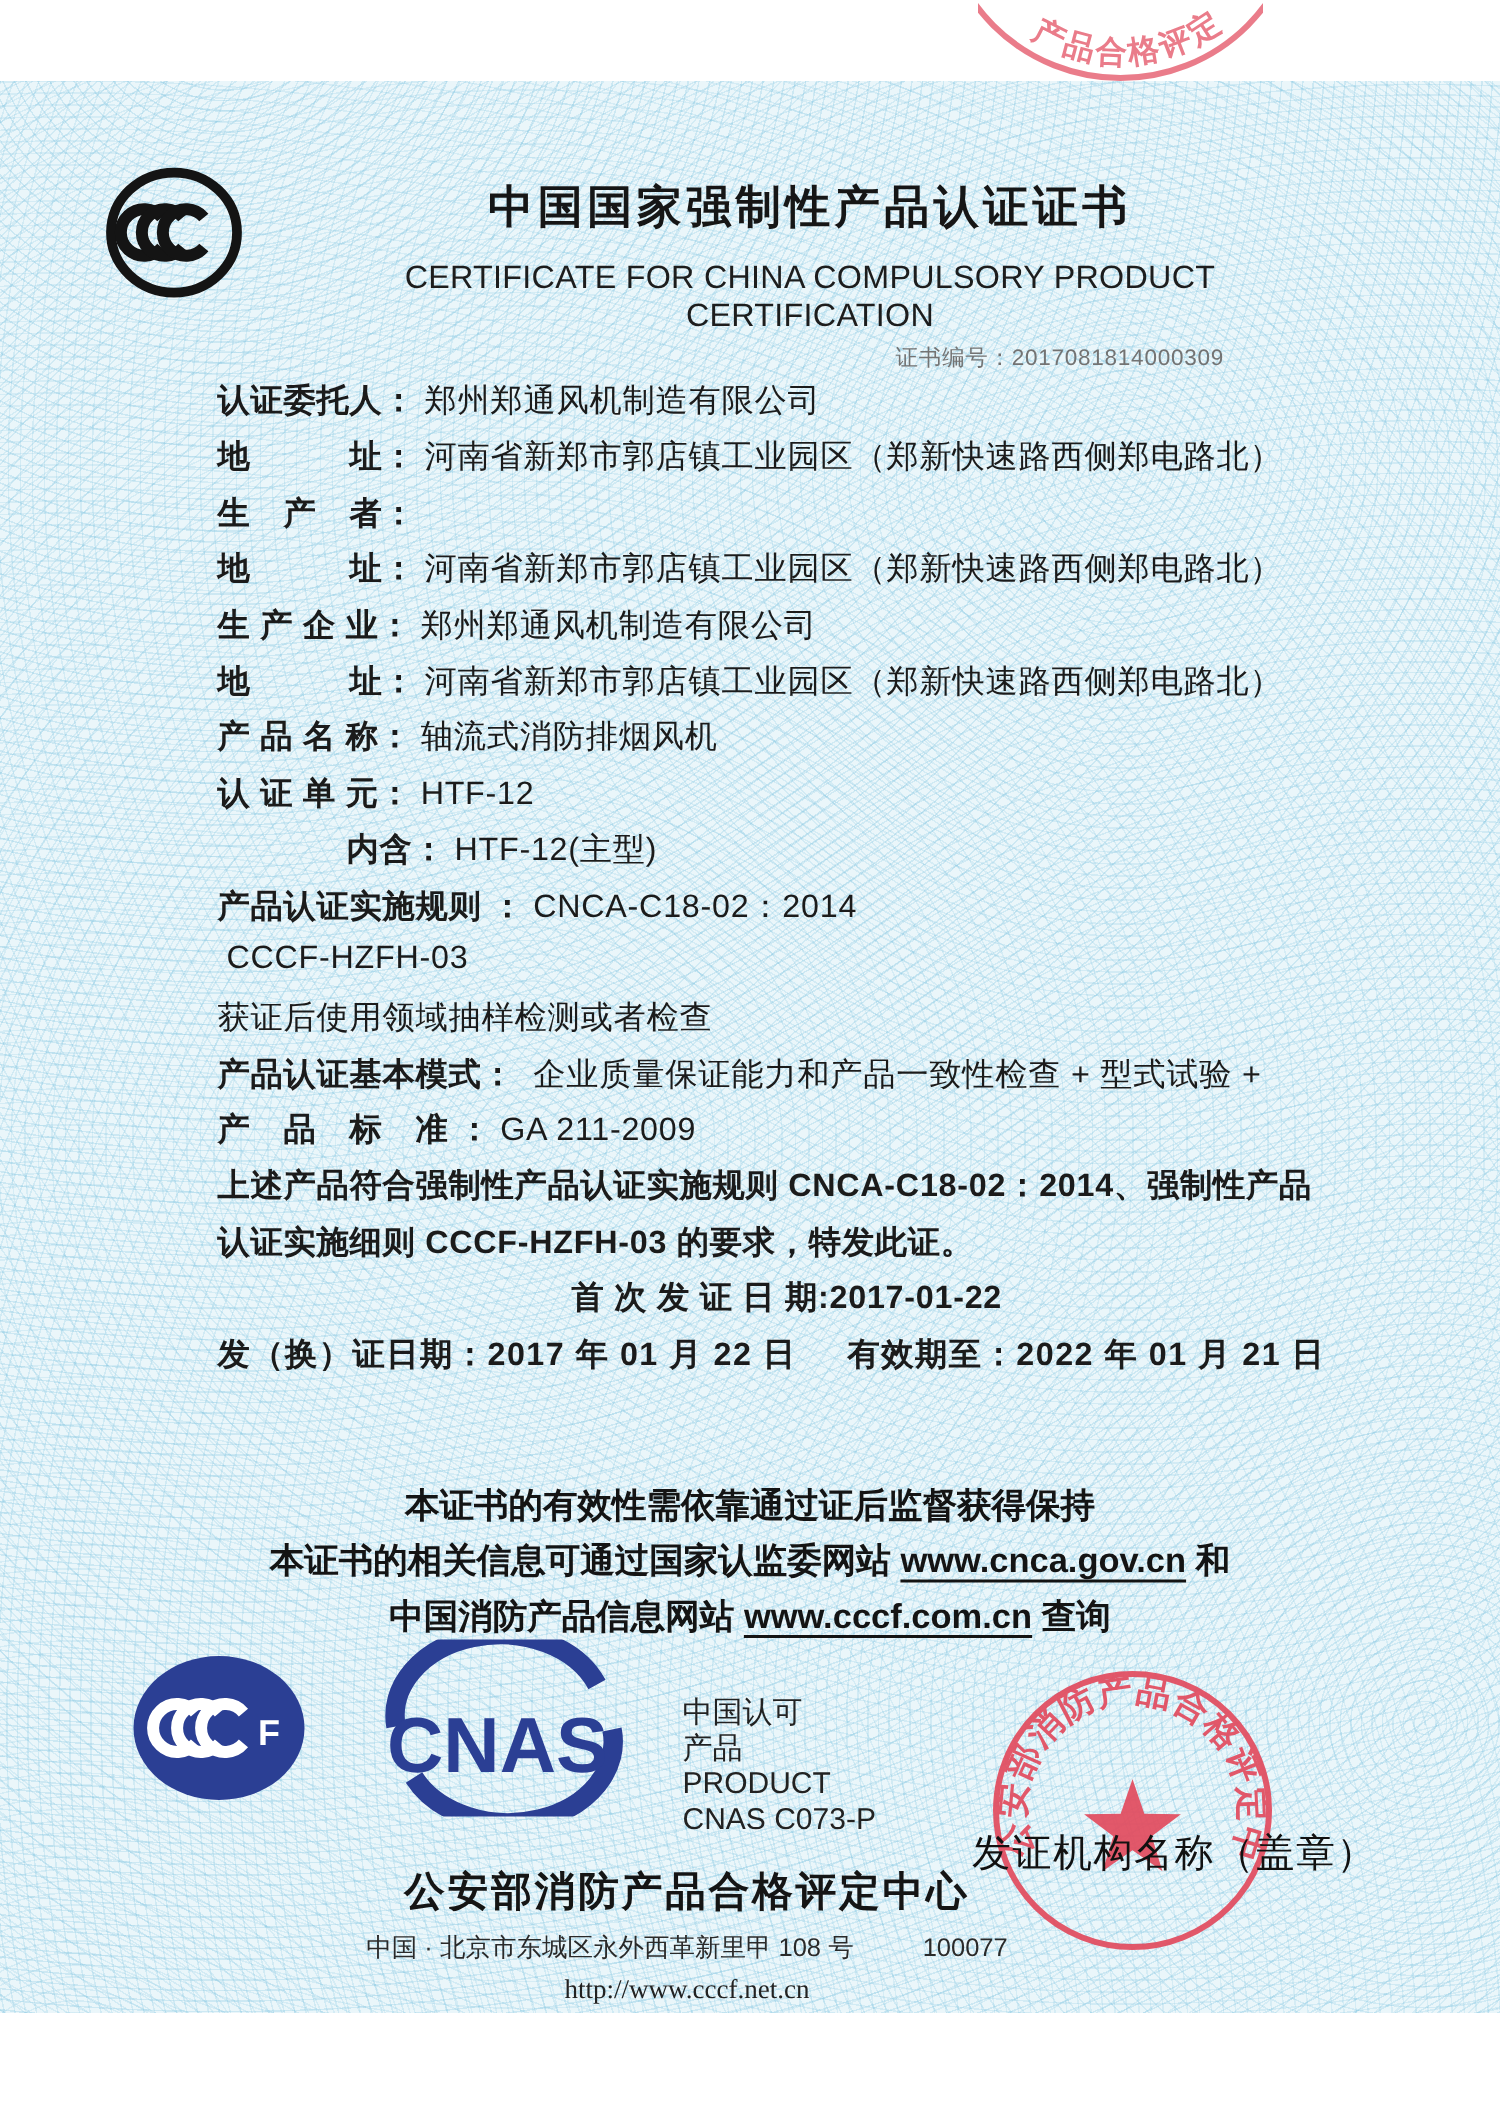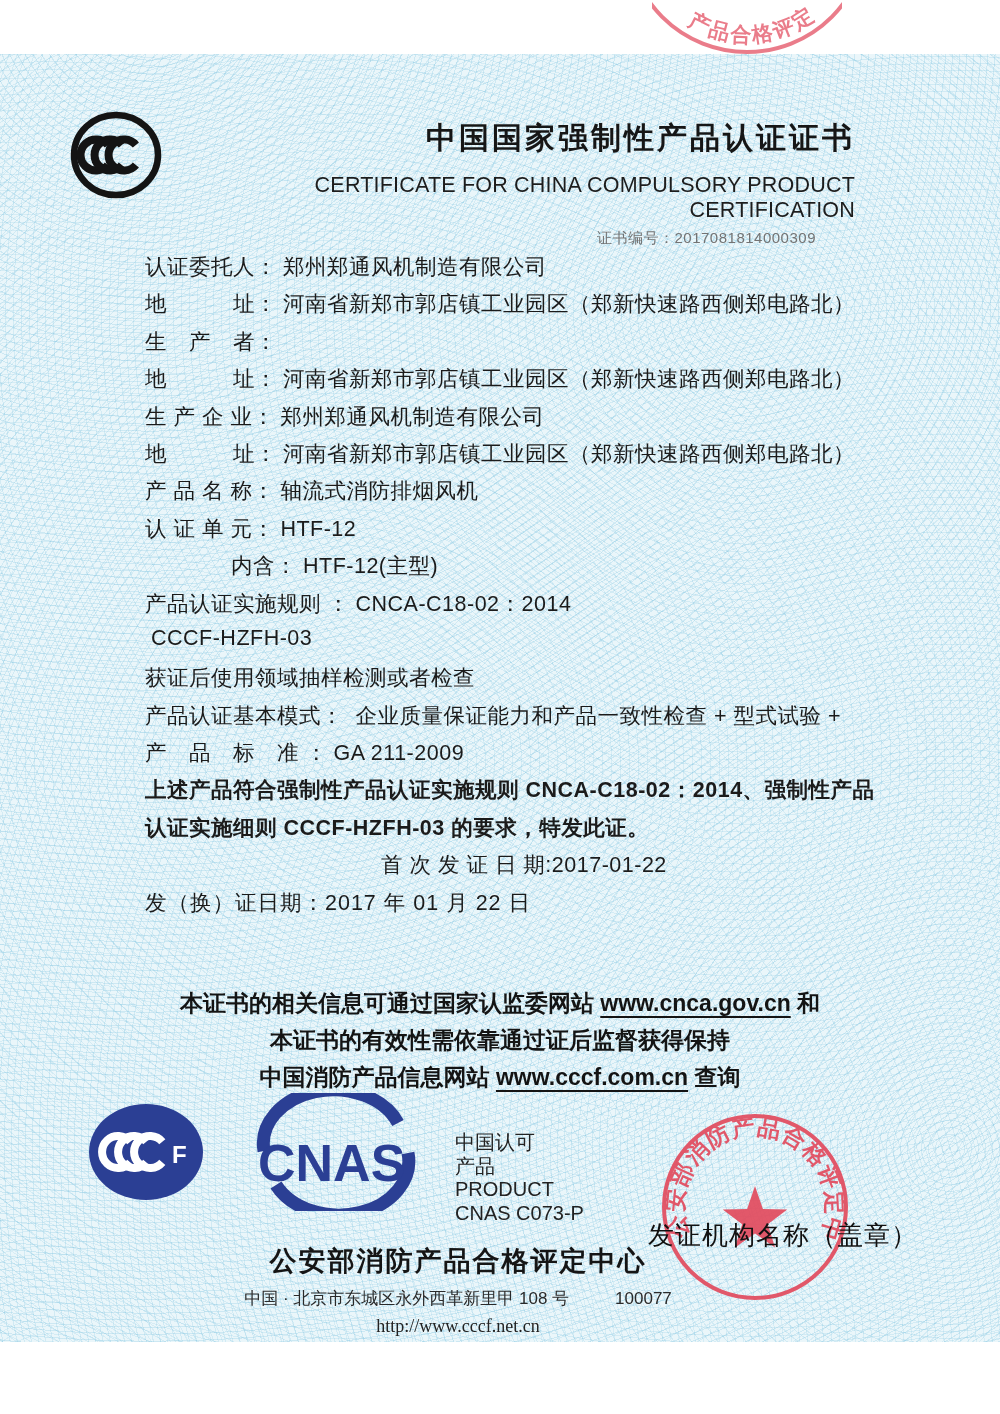--- a/index.html
+++ b/index.html
@@ -7,34 +7,34 @@
   #page{position:relative;width:1000px;height:1414px;overflow:hidden;background:#ffffff;}
   
   .guilloche{position:absolute;left:0;top:54px;width:1000px;height:1288px;background-color:#eaf6fa;
     background-image:
       repeating-radial-gradient(circle at 15% -5%, rgba(128,196,224,.28) 0 1px, rgba(255,255,255,0) 1px 7px),
       repeating-radial-gradient(circle at 75% 20%, rgba(128,196,224,.22) 0 1px, rgba(255,255,255,0) 1px 8px),
       repeating-radial-gradient(circle at 35% 55%, rgba(128,196,224,.20) 0 1px, rgba(255,255,255,0) 1px 9px),
       repeating-radial-gradient(circle at 95% 85%, rgba(128,196,224,.24) 0 1px, rgba(255,255,255,0) 1px 7px),
       repeating-radial-gradient(circle at 5% 105%, rgba(128,196,224,.20) 0 1px, rgba(255,255,255,0) 1px 8px);
   }
-  .titleblk{position:absolute;left:225px;top:118px;width:630px;text-align:right;}
+  .titleblk{position:absolute;left:225px;top:118px;width:630px;text-align:center;}
   .title{font-size:30px;font-weight:700;letter-spacing:3px;color:#161616;}
   .subtitle{margin-top:14px;font-size:21.5px;font-weight:500;letter-spacing:0.2px;color:#1d1d1d;}
   .certno{position:absolute;top:229px;left:585px;font-size:15px;letter-spacing:0.5px;color:#737373;margin-left:12px;}
   .ccc-top{position:absolute;left:70px;top:111px;}
   .rows{position:absolute;left:145px;top:252px;width:716px;}
   .row{display:flex;align-items:baseline;height:37.4px;font-size:21.5px;color:#1b1b1b;}
-  .row .lab{font-weight:400;white-space:pre;letter-spacing:0.5px;flex:0 0 auto;}
+  .row .lab{font-weight:700;white-space:pre;letter-spacing:0.5px;flex:0 0 auto;}
   .row .val{white-space:pre;margin-left:6px;letter-spacing:0.5px;text-align:center;}
   .row.indent{padding-left:86px;}
   .row.cont .val{margin-left:0;}
   .row.para .val{margin-left:0;font-weight:700;}
   .row.firstdate{padding-left:212px;}
-  .row.firstdate .val{margin-left:0;font-weight:400;padding-left:24px;}
+  .row.firstdate .val{margin-left:0;font-weight:700;padding-left:24px;}
   .row.twodates .lab{letter-spacing:1px;}
   .row.twodates .val{margin-left:34px;font-weight:700;letter-spacing:1px;}
   .stmt{position:absolute;top:988px;left:0;width:1000px;text-align:center;font-size:23px;font-weight:700;color:#141414;}
   .stmt .line{height:37px;}
   .stmt .url{text-decoration:underline;text-underline-offset:5px;}
   .logo-cccf{position:absolute;left:86px;top:1102px;}
   .logo-cnas{position:absolute;left:250px;top:1093px;}
   .accblk{position:absolute;left:455px;top:1103px;font-size:20px;line-height:23.5px;color:#222;margin-top:28px;}
   .seal{position:absolute;left:660px;top:1112px;opacity:.92;}
   .seal-overlay{position:absolute;left:648px;top:1218px;font-size:26px;letter-spacing:1px;color:#111;font-weight:500;z-index:6;white-space:nowrap;text-align:right;}
@@ -131,26 +131,27 @@
         <span class="val">上述产品符合强制性产品认证实施规则 CNCA-C18-02：2014、强制性产品</span>
       </div>
     <div class="row para">
         <span class="val">认证实施细则 CCCF-HZFH-03 的要求，特发此证。</span>
       </div>
     <div class="row firstdate">
         <span class="val">首 次 发 证 日 期:2017-01-22</span>
       </div>
     <div class="row twodates">
         <span class="lab">发（换）证日期：2017 年 01 月 22 日</span>
+        <span class="val">有效期至：2022 年 01 月 21 日</span>
       </div>
   </div>
 
   <div class="stmt">
+    <div class="line">本证书的有效性需依靠通过证后监督获得保持</div>
     <div class="line"><span>本证书的相关信息可通过国家认监委网站 </span><span class="url">www.cnca.gov.cn</span><span> 和</span></div>
-    <div class="line">本证书的有效性需依靠通过证后监督获得保持</div>
     <div class="line"><span>中国消防产品信息网站 </span><span class="url">www.cccf.com.cn</span><span> 查询</span></div>
   </div>
 
   <svg class="logo-cccf" width="120" height="100" viewBox="0 0 120 100">
     <ellipse cx="60" cy="50" rx="57" ry="48" fill="#2b3f94"></ellipse>
     <path d="M 44.3,39.7 A 16,16 0 1 0 44.3,60.3" fill="none" stroke="#ffffff" stroke-width="8"></path>
     <path d="M 60.3,39.7 A 16,16 0 1 0 60.3,60.3" fill="none" stroke="#ffffff" stroke-width="8"></path>
     <path d="M 76.3,39.7 A 16,16 0 1 0 76.3,60.3" fill="none" stroke="#ffffff" stroke-width="8"></path>
     <text x="86" y="61" font-size="24" font-weight="700" fill="#ffffff">F</text>
   </svg>

